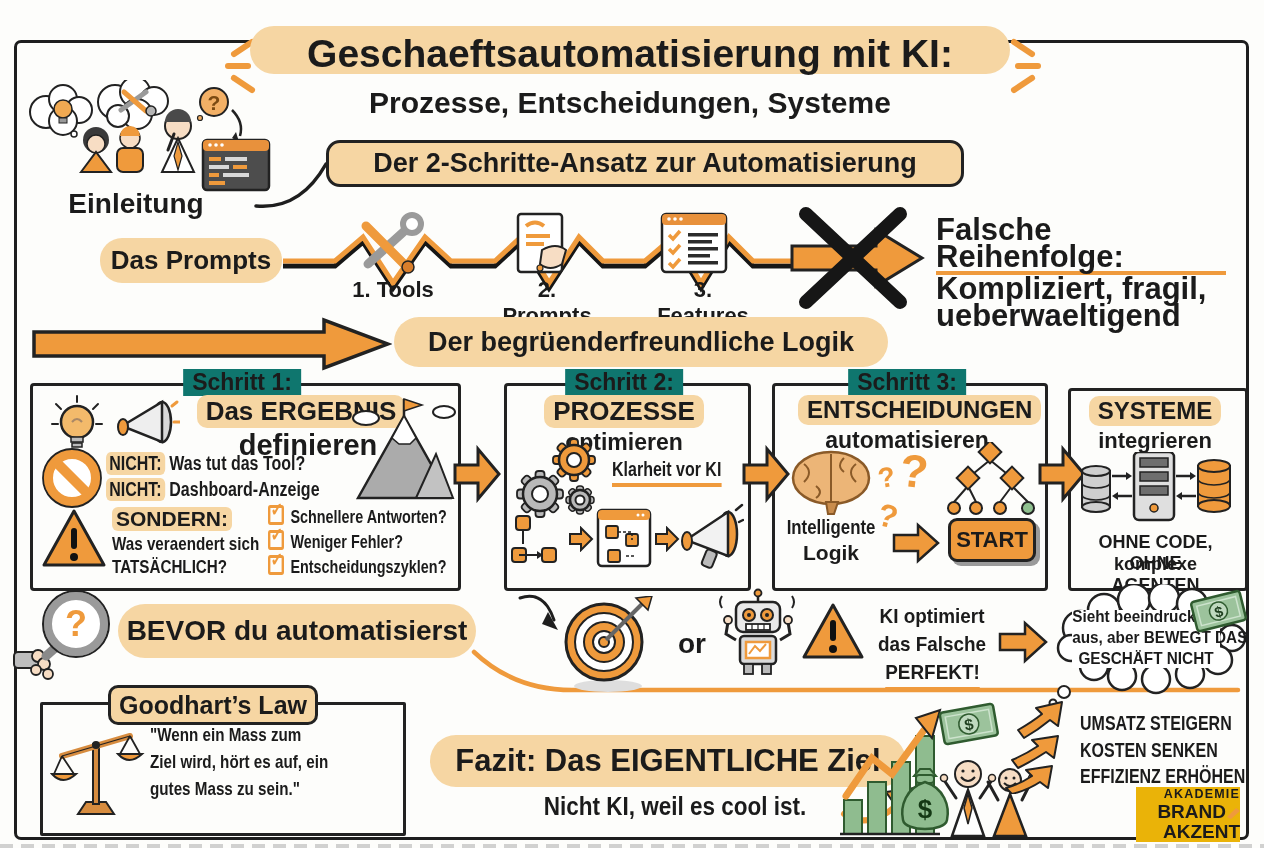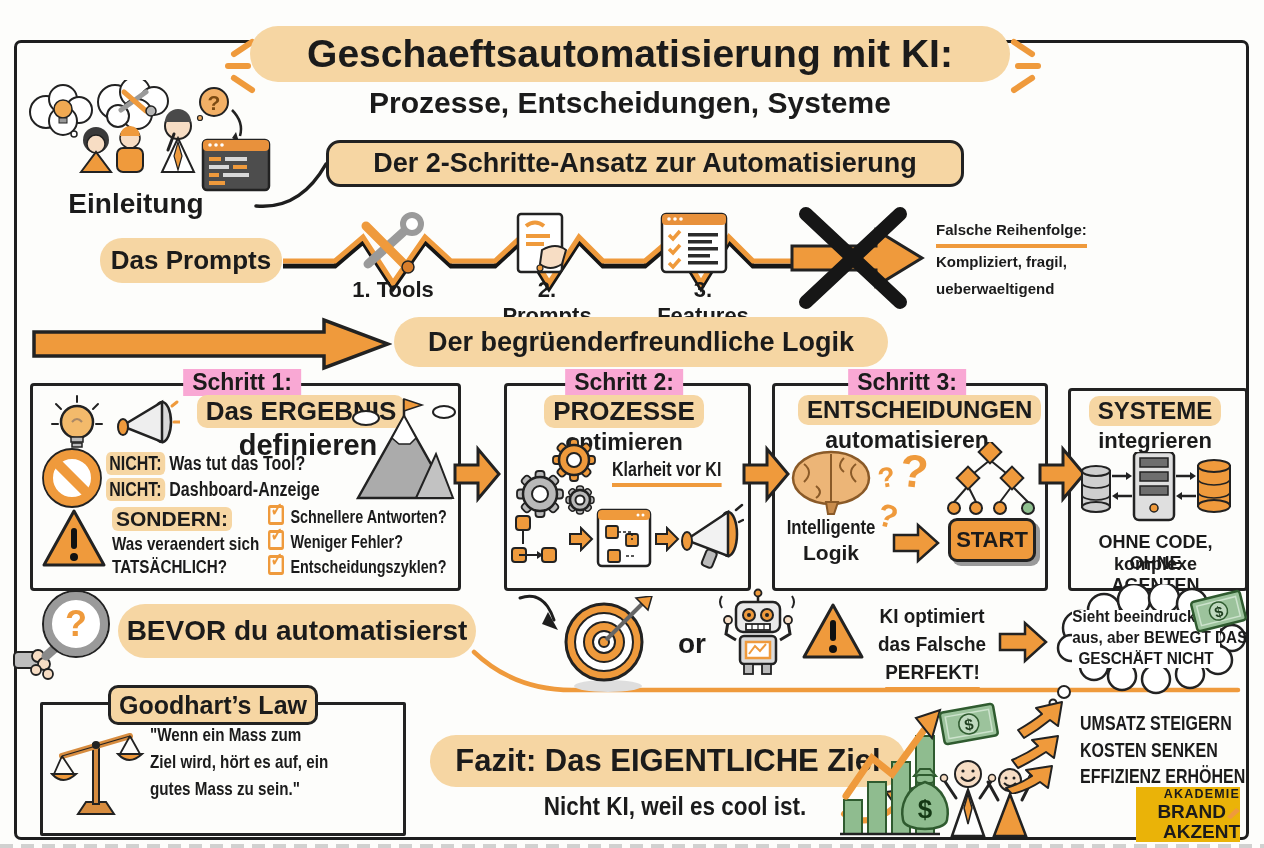--- a/index.html
+++ b/index.html
@@ -3,21 +3,21 @@
 <meta charset="utf-8">
 <style>
   html,body{margin:0;padding:0;background:#fff}
   .canvas{position:relative;width:1264px;height:848px;background:#FDFDFB;overflow:hidden;
           font-family:"Liberation Sans",sans-serif;color:#1b1b1b;font-weight:800}
   .abs{position:absolute}
   .pill{background:#F6D6A3;border-radius:26px;text-align:center}
   .hl{background:#F6D6A3;border-radius:10px;padding:1px 9px;display:inline-block}
   .hl-sm{background:#F6D6A3;border-radius:6px;padding:0 4px;display:inline-block}
   .sbox{position:absolute;border:3.5px solid #222;border-radius:4px}
-  .tag{position:absolute;background:#f9a8d4;padding:0 9px;font-size:23px;white-space:nowrap;transform:translateX(-50%)}
+  .tag{position:absolute;background:#0f766e;padding:0 9px;font-size:23px;white-space:nowrap;transform:translateX(-50%)}
   .cen{text-align:center}
   .cond8{transform:scaleX(.8);transform-origin:left center;white-space:nowrap}
   .cond8c{transform:scaleX(.8);transform-origin:center;white-space:nowrap}
   .condc9{transform:scaleX(.9);transform-origin:center;white-space:nowrap}
   .u-or{border-bottom:4px solid #EF9A3C;padding-bottom:1px;display:inline-block}
   .cbx{display:inline-block;width:14px;height:14px;border:3px solid #EF9A3C;border-radius:3px;
        position:relative;margin-right:8px;vertical-align:-2px}
   .cbx::after{content:"\2713";position:absolute;left:0;top:-10px;font-size:19px;color:#EF9A3C}
   svg{display:block}
 </style>
@@ -37,21 +37,21 @@
     <polygon points="886,792 914,788 900,812" fill="#EF9A3C" stroke="#222" stroke-width="2"></polygon>
   </svg>
 
   <svg class="abs" width="34" height="62" style="left:224px;top:34px">
     <g stroke="#EF9A3C" stroke-width="6" stroke-linecap="round">
       <line x1="28" y1="8" x2="10" y2="20"></line>
         <line x1="24" y1="32" x2="4" y2="32"></line>
         <line x1="28" y1="56" x2="10" y2="44"></line>
     </g>
   </svg>
-  <div class="abs pill" style="left:250px;top:26px;width:760px;height:56px;line-height:56px;font-size:39px;border-radius:28px">Geschaeftsautomatisierung mit KI:</div>
+  <div class="abs pill" style="left:250px;top:26px;width:760px;height:48px;line-height:56px;font-size:39px;border-radius:28px">Geschaeftsautomatisierung mit KI:</div>
   <svg class="abs" width="34" height="62" style="left:1008px;top:34px">
     <g stroke="#EF9A3C" stroke-width="6" stroke-linecap="round">
       <line x1="6" y1="8" x2="24" y2="20"></line>
         <line x1="10" y1="32" x2="30" y2="32"></line>
         <line x1="6" y1="56" x2="24" y2="44"></line>
     </g>
   </svg>
   <div class="abs cen" style="left:250px;top:86px;width:760px;font-size:30px">Prozesse, Entscheidungen, Systeme</div>
 
   <svg class="abs" width="255" height="112" style="left:18px;top:80px">
@@ -169,21 +169,21 @@
 
   <div class="abs cen" style="left:348px;top:277px;width:90px;font-size:22px">1. Tools</div>
   <div class="abs cen" style="left:492px;top:277px;width:110px;font-size:22px">2. Prompts</div>
   <div class="abs cen" style="left:648px;top:277px;width:110px;font-size:22px">3. Features</div>
 
   <svg class="abs" width="142" height="104" style="left:788px;top:206px">
     <polygon points="4,40 88,40 88,24 134,52 88,80 88,64 4,64" fill="#EF9A3C" stroke="#222" stroke-width="3"></polygon>
     <line x1="18" y1="8" x2="112" y2="96" stroke="#161616" stroke-width="14" stroke-linecap="round"></line>
     <line x1="112" y1="8" x2="18" y2="96" stroke="#161616" stroke-width="14" stroke-linecap="round"></line>
   </svg>
-  <div class="abs" style="left:936px;top:216px;width:290px;font-size:15px;line-height:27px">
+  <div class="abs" style="left:936px;top:216px;width:290px;font-size:31px;line-height:27px">
     <div><span class="u-or">Falsche Reihenfolge:</span></div>
     <div>Kompliziert, fragil,</div>
     <div>ueberwaeltigend</div>
   </div>
 
   <svg class="abs" width="360" height="56" style="left:32px;top:316px">
     <polygon points="2,16 292,16 292,4 356,28 292,52 292,40 2,40" fill="#EF9A3C" stroke="#222" stroke-width="3.5"></polygon>
   </svg>
   <div class="abs pill" style="left:394px;top:317px;width:494px;height:50px;line-height:50px;font-size:27px;border-radius:25px">Der begrüenderfreundliche Logik</div>
 

